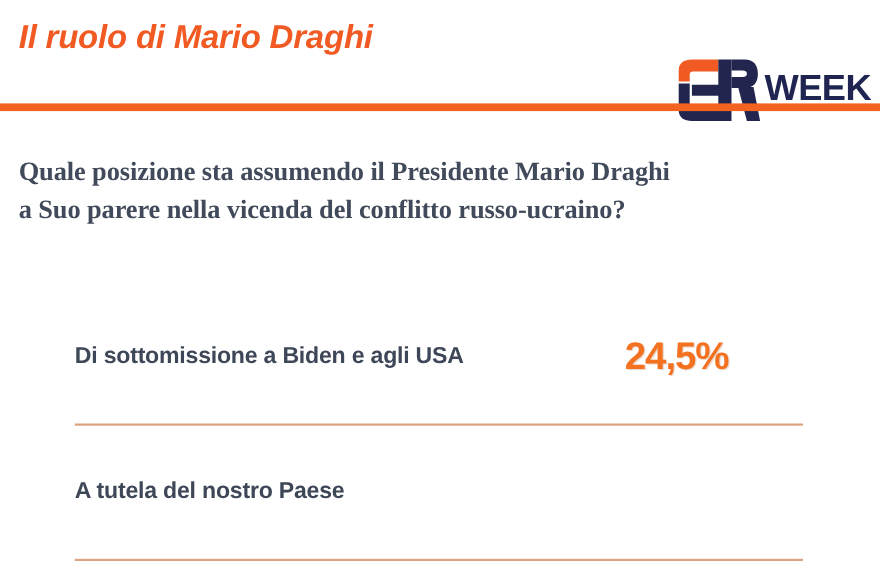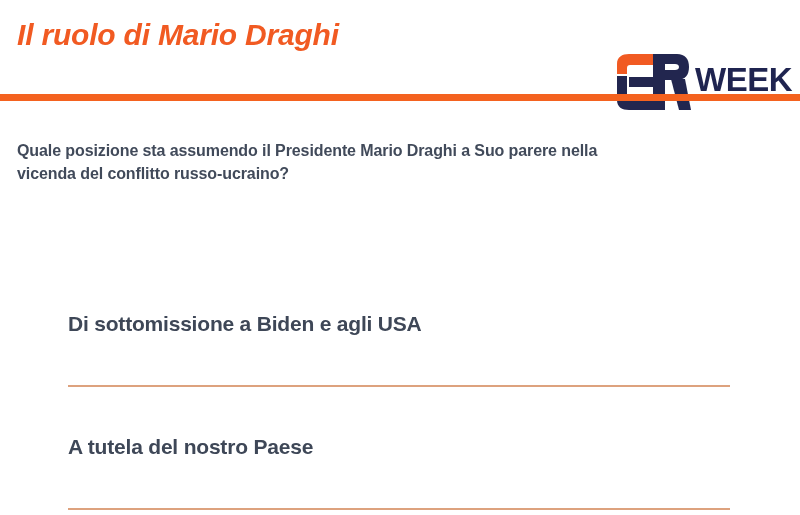--- a/index.html
+++ b/index.html
@@ -81,25 +81,26 @@
     height: 7px;
     background: #f4621f;
   }
 
   
   .question {
     position: absolute;
     left: 17px;
     top: 140px;
     width: 600px;
-    font-size: 16px;
+    font-size: 24px;
     font-weight: bold;
     color: #414a5a;
     line-height: 1.42;
     letter-spacing: -0.1px;
+    font-family: Liberation Serif, serif;
   }
 
   
   .results {
     position: absolute;
     left: 0;
     top: 285px;
     width: 668px;
   }
   .result-row {
@@ -173,20 +174,21 @@
 </div>
 
 <div class="orange-bar"></div>
 
 <div class="question">Quale posizione sta assumendo il Presidente Mario Draghi a Suo parere nella vicenda del conflitto russo-ucraino?</div>
 
 <div class="results">
 
   <div class="result-row">
     <div class="result-label">Di sottomissione a Biden e agli USA</div>
+    <div class="result-value">24,5%</div>
   </div>
 
   <div class="divider divider-1"></div>
 
   <div class="result-row" style="margin-top:45px;text-align:right;">
     <div class="result-label">A tutela del nostro Paese</div>
   </div>
 
   <div class="divider divider-2"></div>
 

